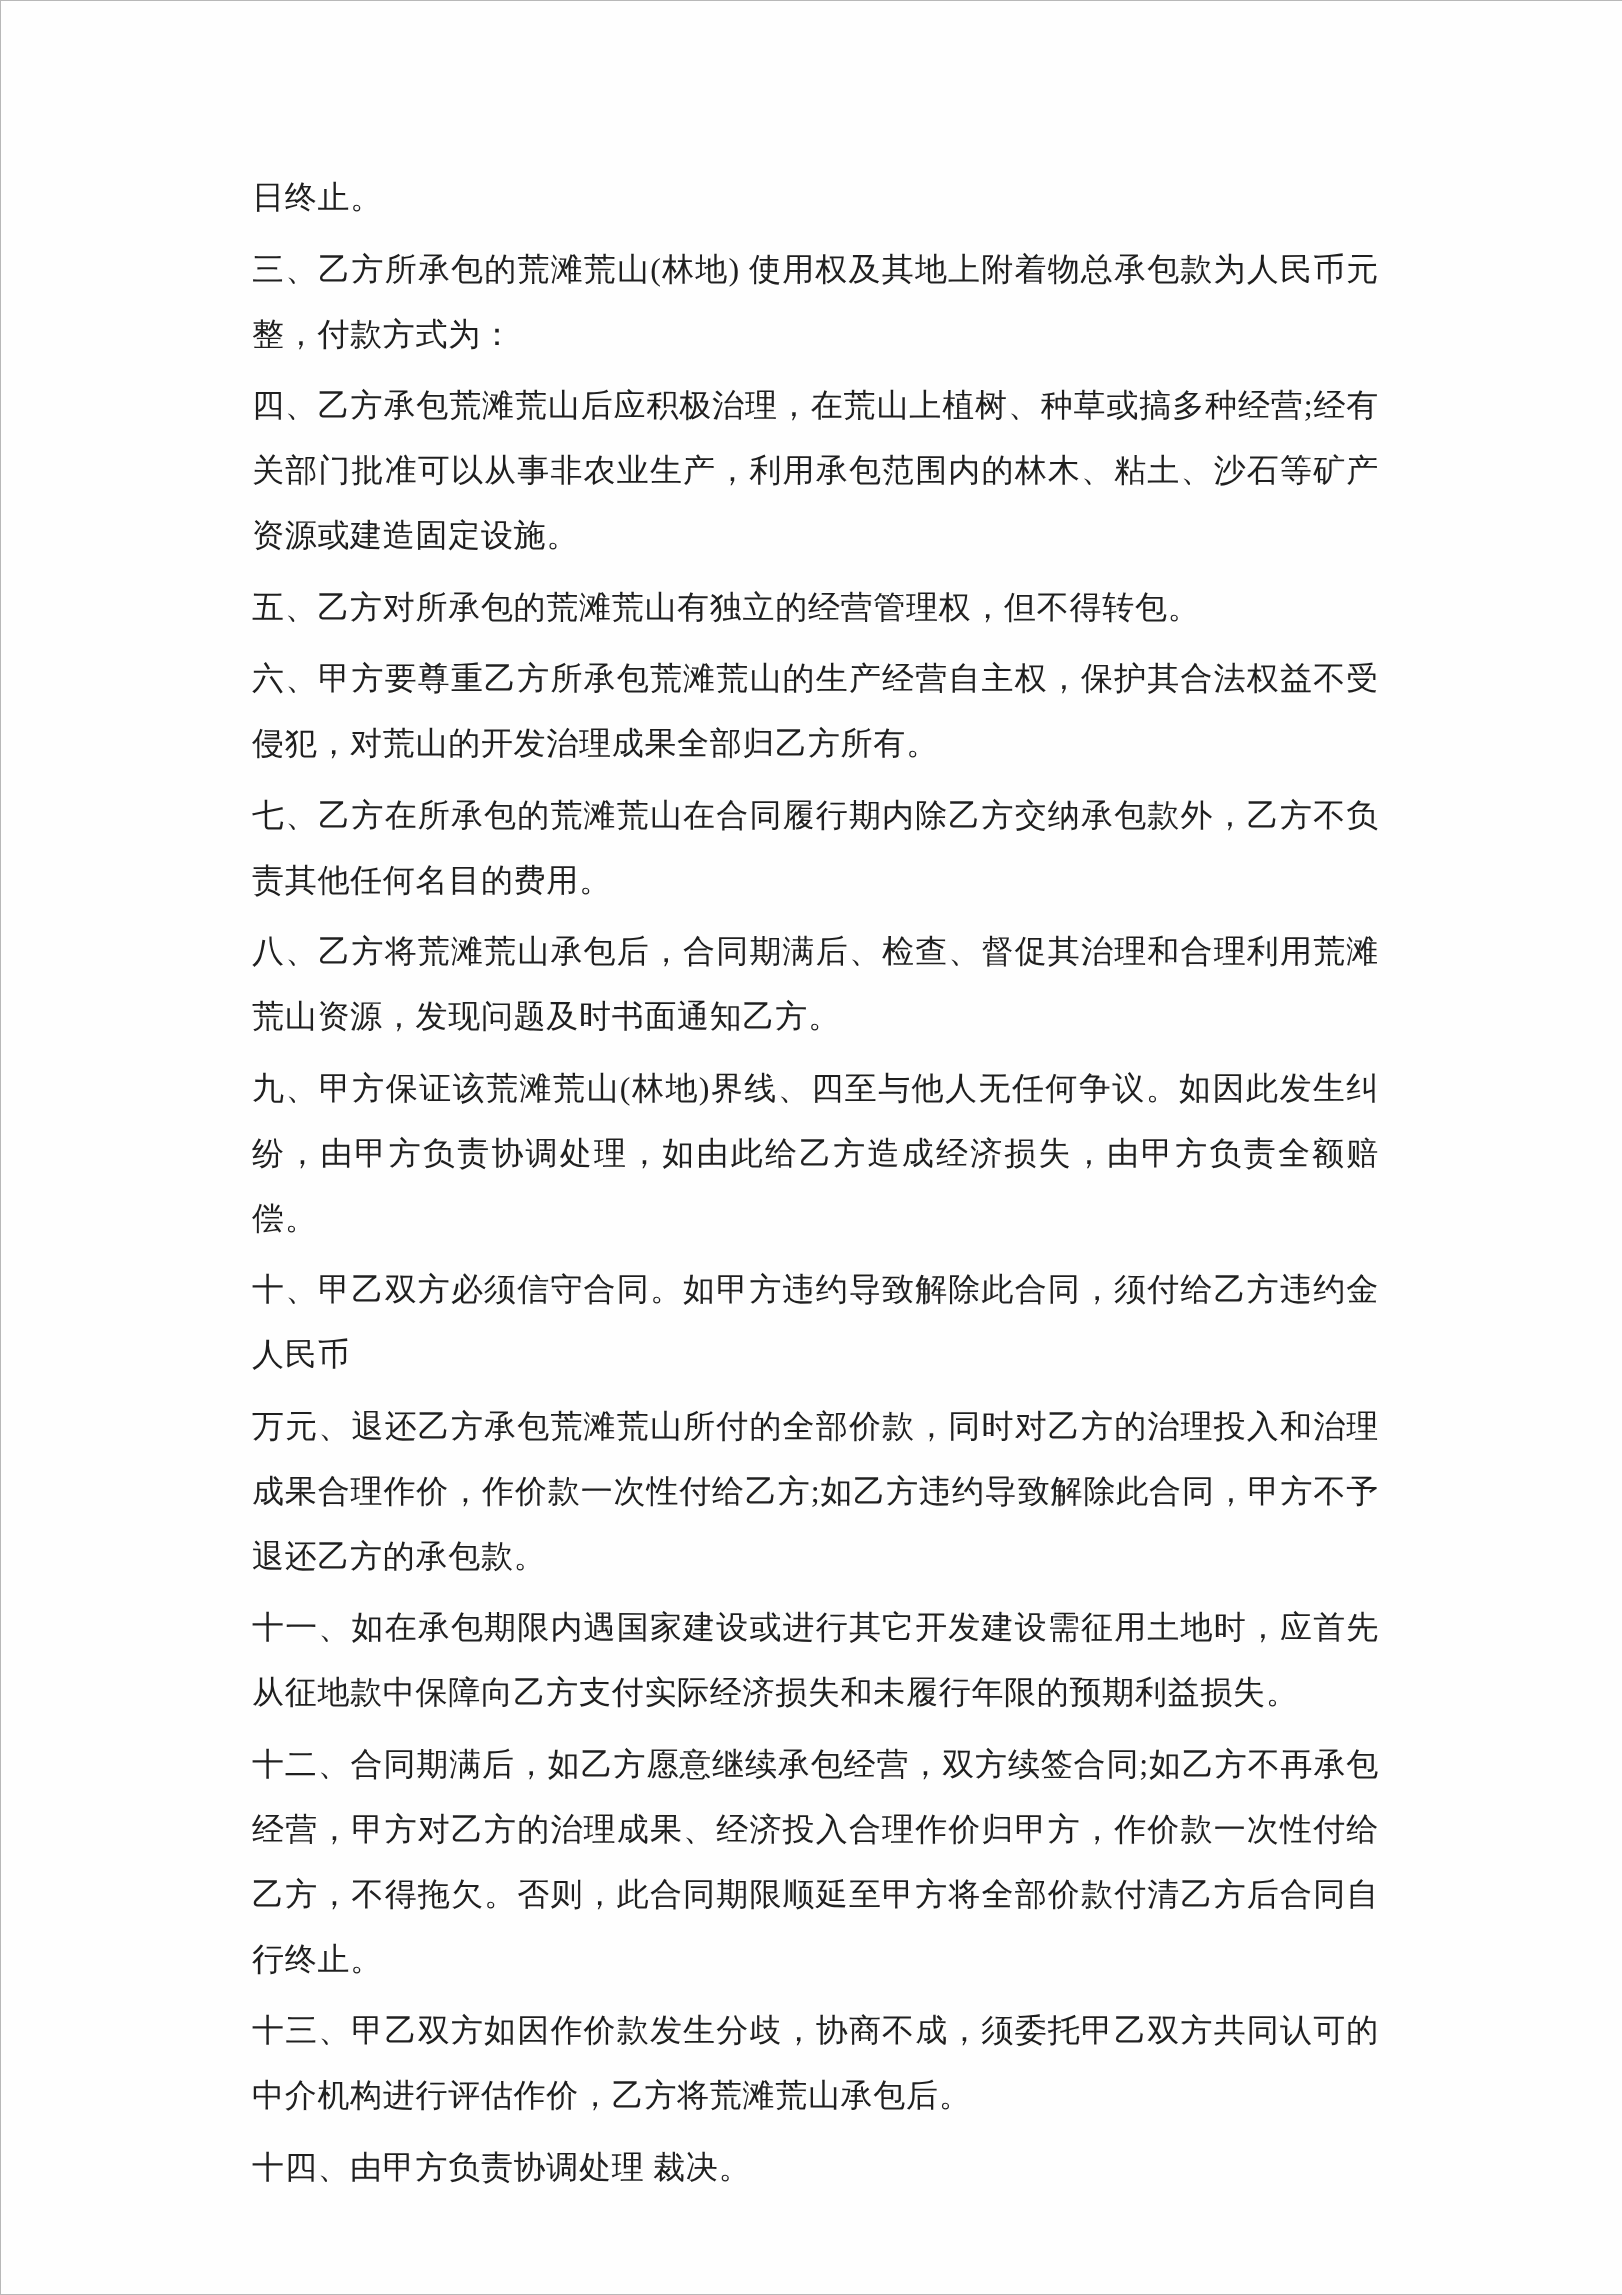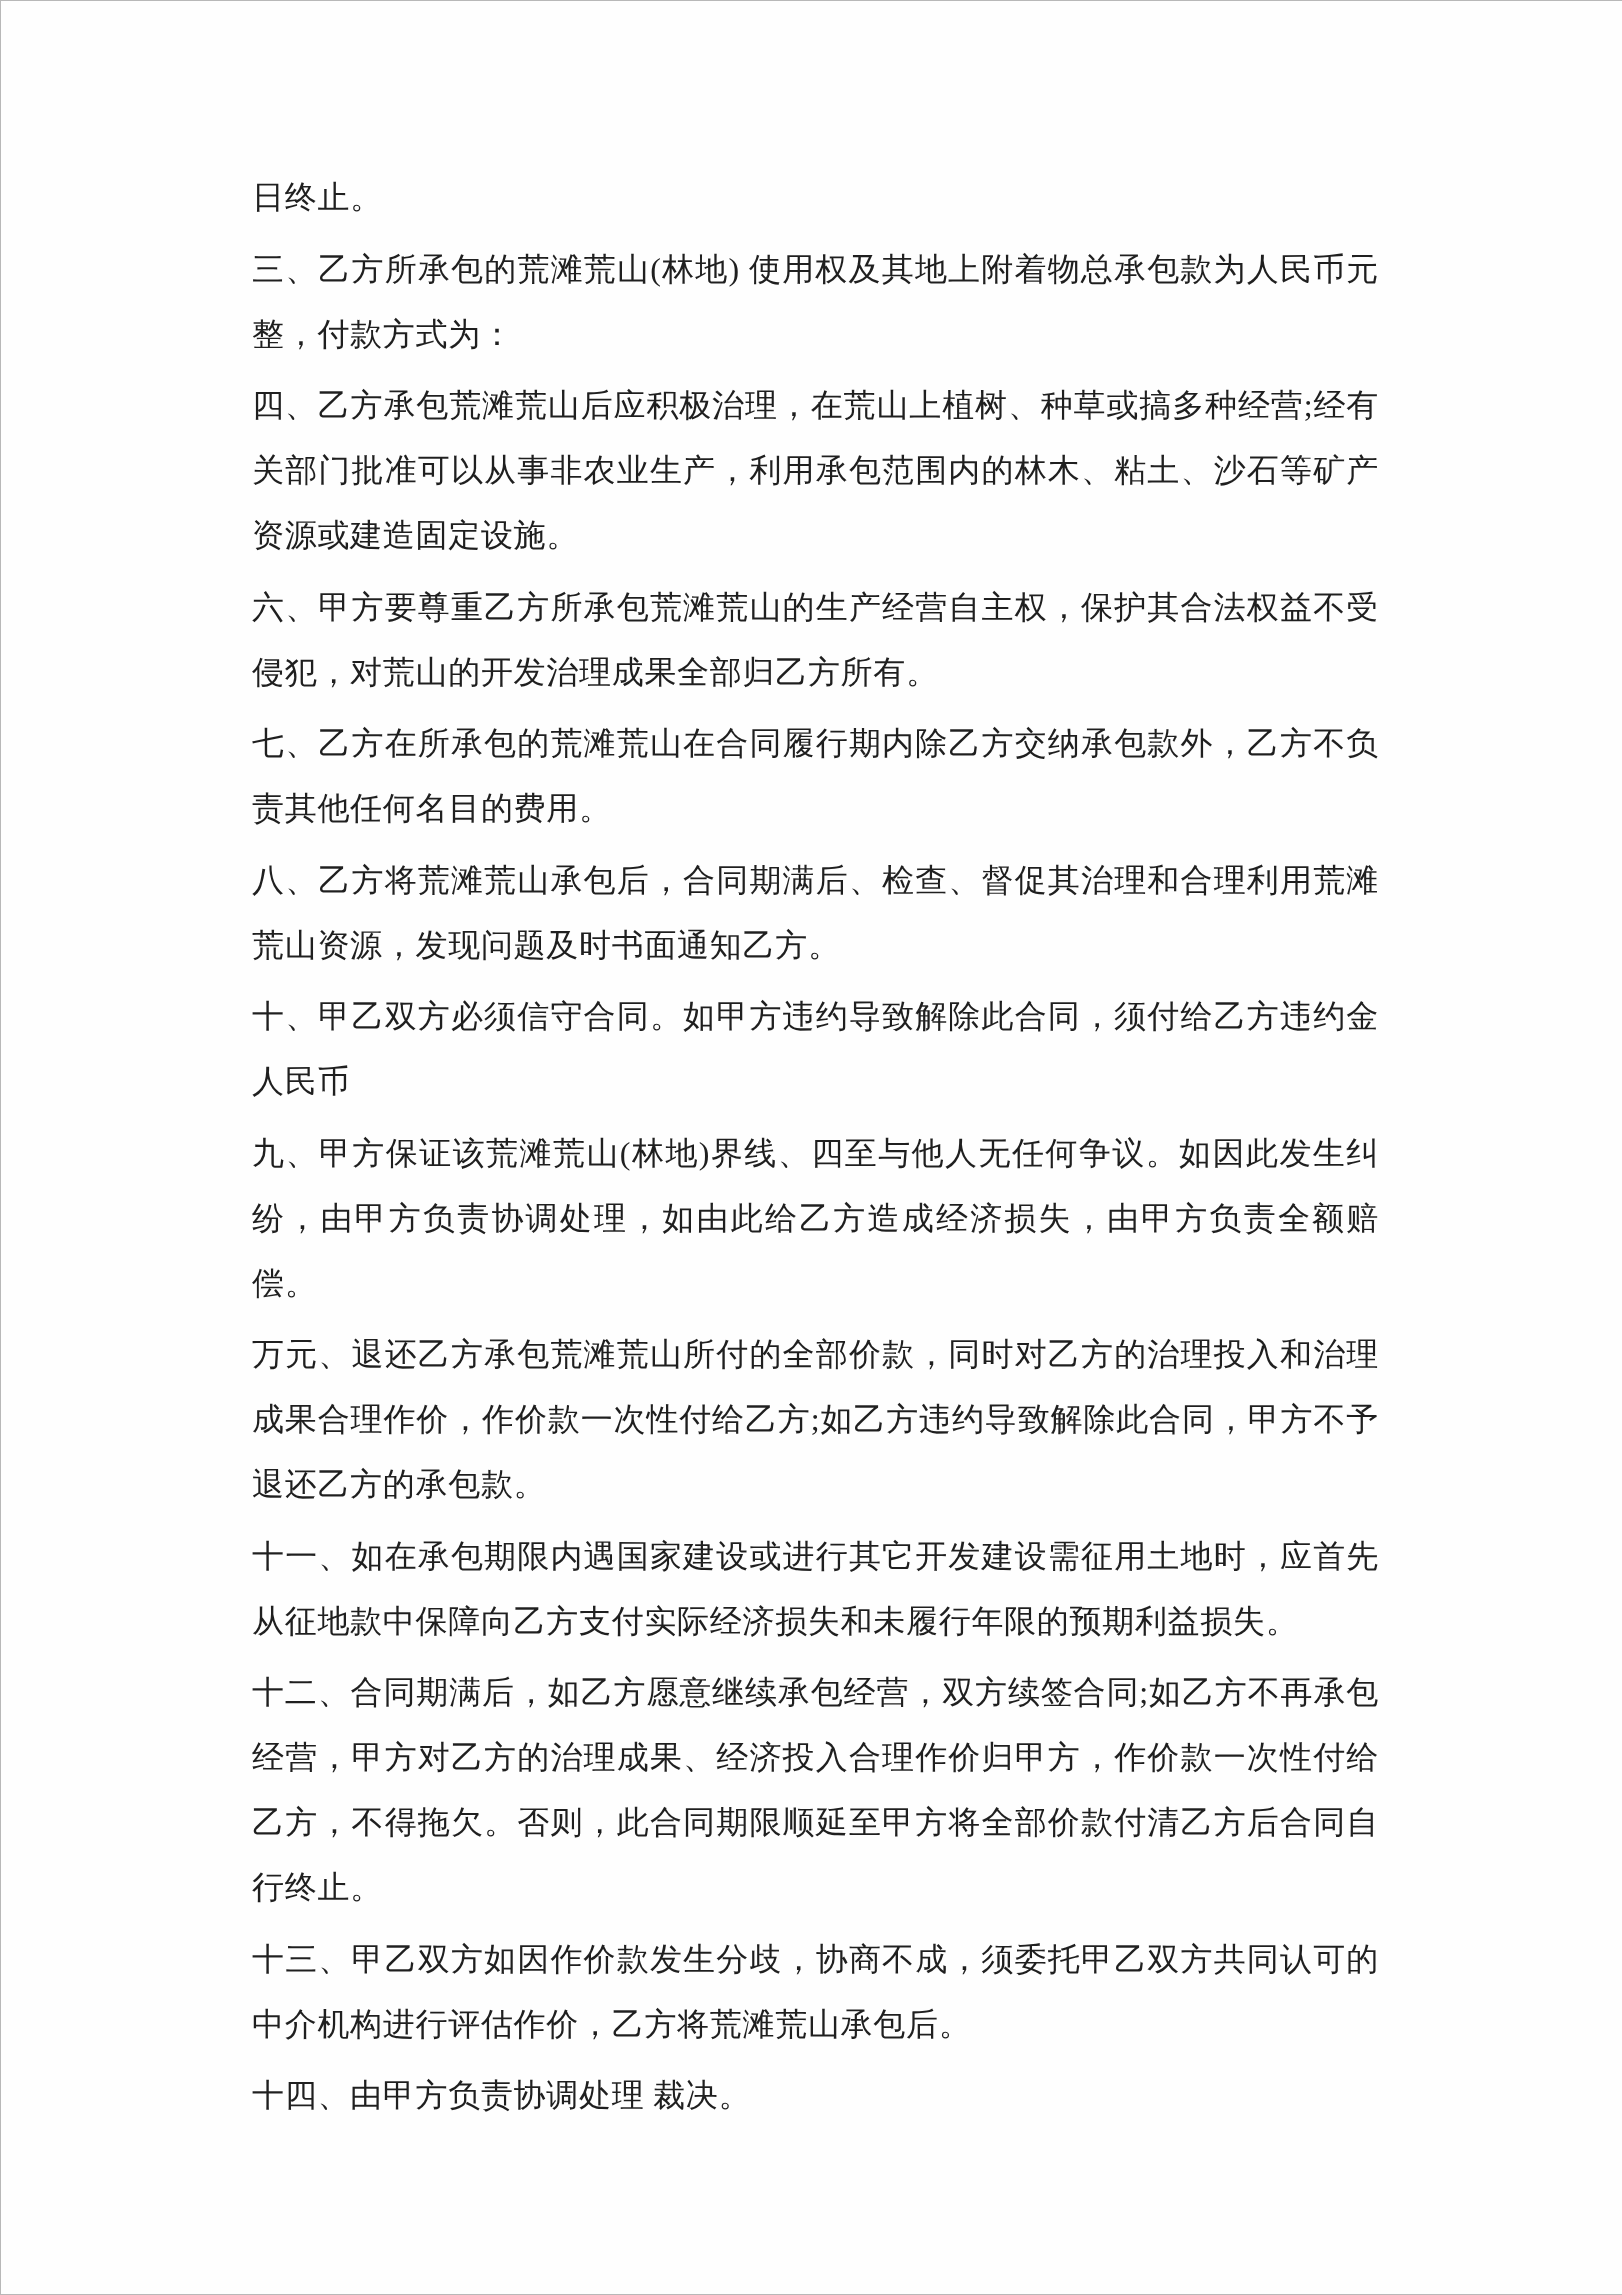--- a/index.html
+++ b/index.html
@@ -34,25 +34,26 @@
   }
 </style>
 </head>
 <body>
 
 <div class="page">
   <div class="content">
     <p>日终止。</p>
     <p>三、乙方所承包的荒滩荒山(林地) 使用权及其地上附着物总承包款为人民币元整，付款方式为：</p>
     <p>四、乙方承包荒滩荒山后应积极治理，在荒山上植树、种草或搞多种经营;经有关部门批准可以从事非农业生产，利用承包范围内的林木、粘土、沙石等矿产资源或建造固定设施。</p>
+    <p>五、乙方对所承包的荒滩荒山有独立的经营管理权，但不得转包。</p>
     <p>六、甲方要尊重乙方所承包荒滩荒山的生产经营自主权，保护其合法权益不受侵犯，对荒山的开发治理成果全部归乙方所有。</p>
     <p>七、乙方在所承包的荒滩荒山在合同履行期内除乙方交纳承包款外，乙方不负责其他任何名目的费用。</p>
     <p>八、乙方将荒滩荒山承包后，合同期满后、检查、督促其治理和合理利用荒滩荒山资源，发现问题及时书面通知乙方。</p>
+    <p>九、甲方保证该荒滩荒山(林地)界线、四至与他人无任何争议。如因此发生纠纷，由甲方负责协调处理，如由此给乙方造成经济损失，由甲方负责全额赔偿。</p>
     <p>十、甲乙双方必须信守合同。如甲方违约导致解除此合同，须付给乙方违约金人民币</p>
-    <p>九、甲方保证该荒滩荒山(林地)界线、四至与他人无任何争议。如因此发生纠纷，由甲方负责协调处理，如由此给乙方造成经济损失，由甲方负责全额赔偿。</p>
     <p>万元、退还乙方承包荒滩荒山所付的全部价款，同时对乙方的治理投入和治理成果合理作价，作价款一次性付给乙方;如乙方违约导致解除此合同，甲方不予退还乙方的承包款。</p>
     <p>十一、如在承包期限内遇国家建设或进行其它开发建设需征用土地时，应首先从征地款中保障向乙方支付实际经济损失和未履行年限的预期利益损失。</p>
     <p>十二、合同期满后，如乙方愿意继续承包经营，双方续签合同;如乙方不再承包经营，甲方对乙方的治理成果、经济投入合理作价归甲方，作价款一次性付给乙方，不得拖欠。否则，此合同期限顺延至甲方将全部价款付清乙方后合同自行终止。</p>
     <p>十三、甲乙双方如因作价款发生分歧，协商不成，须委托甲乙双方共同认可的中介机构进行评估作价，乙方将荒滩荒山承包后。</p>
     <p>十四、由甲方负责协调处理  裁决。</p>
   </div>
 </div>
 
 
 </body></html>

